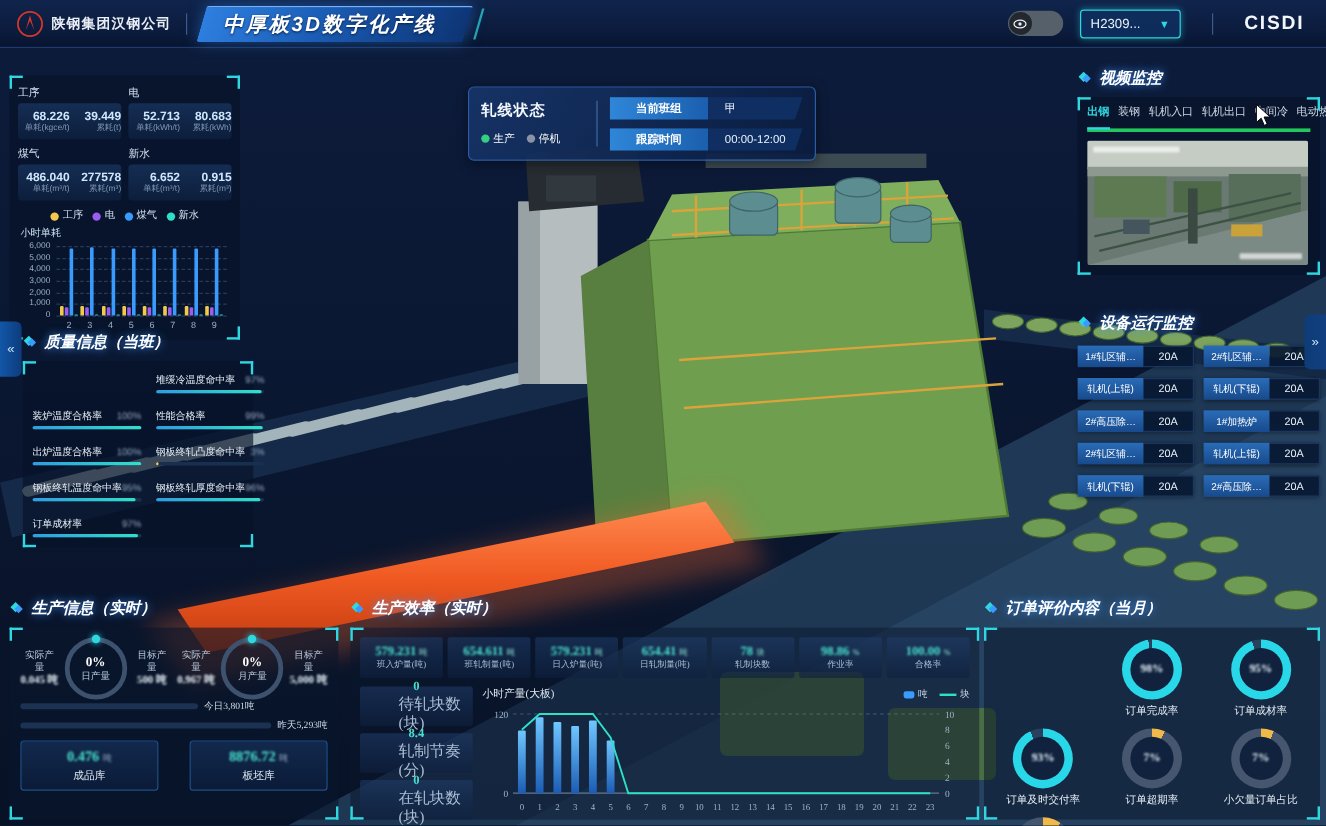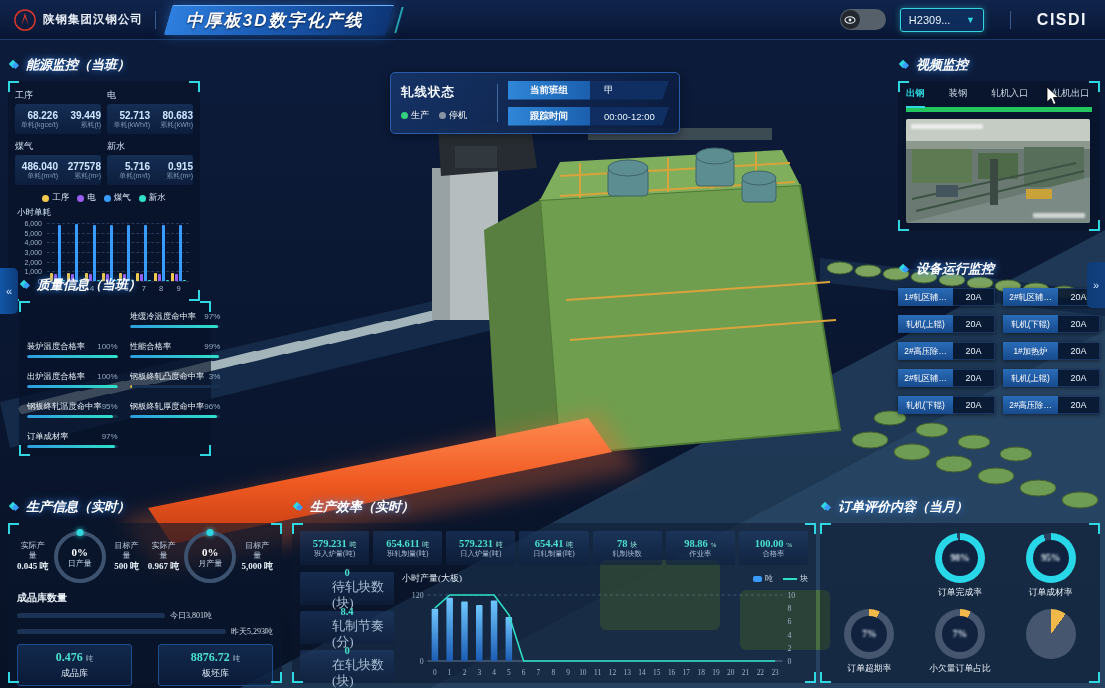--- a/index.html
+++ b/index.html
@@ -94,21 +94,21 @@
   .ls-rows { flex:1; display:flex; flex-direction:column; gap:7px; }
   .ls-row { display:flex; height:19px; clip-path:polygon(0 0,100% 0,96% 100%,0 100%); }
   .ls-chip { width:82px; background:linear-gradient(90deg,#2f86d8,#1b5fae); font-size:9.5px; font-weight:bold;
     color:#fff; display:flex; align-items:center; justify-content:center; }
   .ls-val { flex:1; background:rgba(16,48,100,.92); font-size:9.5px; color:#e8f2fa;
     display:flex; align-items:center; padding-left:14px; }
 
   
   .panel-video { left:898px; top:56px; width:202px; }
   .v-frame { padding:6px 8px 8px; }
-  .v-tabs { display:flex; gap:24px; border-bottom:5px solid #22c55e; padding-bottom:4px; margin-bottom:7px; }
+  .v-tabs { display:flex; gap:7px; border-bottom:3px solid #22c55e; padding-bottom:4px; margin-bottom:7px; }
   .v-tab { font-size:9.3px; color:#cdd8e4; cursor:pointer; white-space:nowrap; padding-bottom:3px; position:relative; }
   .v-tab.active { color:#2fd8e0; font-weight:bold; }
   .v-tab.active::after { content:""; position:absolute; left:0; right:0; bottom:-5px; height:2px; background:#2fd8e0; }
   .v-feed { width:184px; height:104px; border-radius:2px; overflow:hidden; position:relative; cursor:pointer; }
   .v-osd-a,.v-osd-b { position:absolute; height:5px; background:rgba(255,255,255,.65); border-radius:1px; filter:blur(1px); }
   .v-osd-a { left:5px; top:5px; width:72px; }
   .v-osd-b { right:5px; bottom:5px; width:52px; }
 
   
   .panel-devices { left:898px; top:260px; width:202px; }
@@ -324,27 +324,20 @@
     <div class="heat-select">
       <span class="val">H2309...</span>
       <span class="arr">▼</span>
     </div>
     <div class="hdr-div"></div>
     <span class="brand">CISDI</span>
   </div>
 </div>
 
 <div class="panel panel-energy">
-  <div class="p-title">
-    <svg width="12" height="12" viewBox="0 0 12 12">
-      <rect x="2" y="2" width="6" height="6" transform="rotate(45 5 5)" fill="#2fd8e0"></rect>
-      <rect x="5" y="4" width="5" height="5" transform="rotate(45 7.5 6.5)" fill="#3a9bff"></rect>
-    </svg>
-    <span>能源监控（当班）</span>
-  </div>
   <div class="frame energy-frame">
       <div class="fb">
     <div class="e-stats">
       <div>
         <div class="e-name">工序</div>
         <div class="e-box">
           <div class="e-col">
                 <div class="e-val">68.226</div>
                 <div class="e-unit">单耗(kgce/t)</div>
               </div>
@@ -377,21 +370,21 @@
           <div class="e-col">
                 <div class="e-val">277578</div>
                 <div class="e-unit">累耗(m³)</div>
               </div>
         </div>
       </div>
       <div>
         <div class="e-name">新水</div>
         <div class="e-box">
           <div class="e-col">
-                <div class="e-val">5.716</div>
+                <div class="e-val">6.652</div>
                 <div class="e-unit">单耗(m³/t)</div>
               </div>
           <div class="e-col">
                 <div class="e-val">0.915</div>
                 <div class="e-unit">累耗(m³)</div>
               </div>
         </div>
       </div>
     </div>
     <div class="legend-row">
@@ -729,21 +722,20 @@
         <div class="ring">
             <span class="pct">0%</span>
             <span class="cl">月产量</span>
           </div>
         <div class="g-side">
             <div class="lab">目标产量</div>
             <div class="val">5,000 吨</div>
           </div>
       </div>
     </div>
-    <div class="inv-title">成品库数量</div>
     <div class="inv-bar-row">
       <span class="inv-track t1"><span class="inv-fill c1" style="width:100%"></span></span>
       <span class="inv-lab">今日3,801吨</span>
     </div>
     <div class="inv-bar-row">
       <span class="inv-track t2"><span class="inv-fill c2" style="width:100%"></span></span>
       <span class="inv-lab">昨天5,293吨</span>
     </div>
     <div class="prod-cards">
       <div class="prod-card">
@@ -895,20 +887,28 @@
     </div>
     <div class="don-cell">
       <div class="donut" style="background: conic-gradient(rgb(41, 216, 232) 0deg, rgb(41, 216, 232) 95%, rgb(39, 65, 95) 95%, rgb(39, 65, 95) 100%);">
           <div class="hole">
             <span class="dv">95%</span>
           </div>
         </div>
       <div class="don-label">订单成材率</div>
     </div>
     <div class="don-cell">
+      <div class="donut" style="background: conic-gradient(rgb(41, 216, 232) 0deg, rgb(41, 216, 232) 93%, rgb(39, 65, 95) 93%, rgb(39, 65, 95) 100%);">
+          <div class="hole">
+            <span class="dv">93%</span>
+          </div>
+        </div>
+      <div class="don-label">订单及时交付率</div>
+    </div>
+    <div class="don-cell">
       <div class="donut" style="background: conic-gradient(rgb(240, 185, 74) 0deg, rgb(240, 185, 74) 7%, rgb(70, 86, 110) 7%, rgb(70, 86, 110) 100%);">
           <div class="hole">
             <span class="dv">7%</span>
           </div>
         </div>
       <div class="don-label">订单超期率</div>
     </div>
     <div class="don-cell">
       <div class="donut" style="background: conic-gradient(rgb(240, 185, 74) 0deg, rgb(240, 185, 74) 7%, rgb(70, 86, 110) 7%, rgb(70, 86, 110) 100%);">
           <div class="hole">

